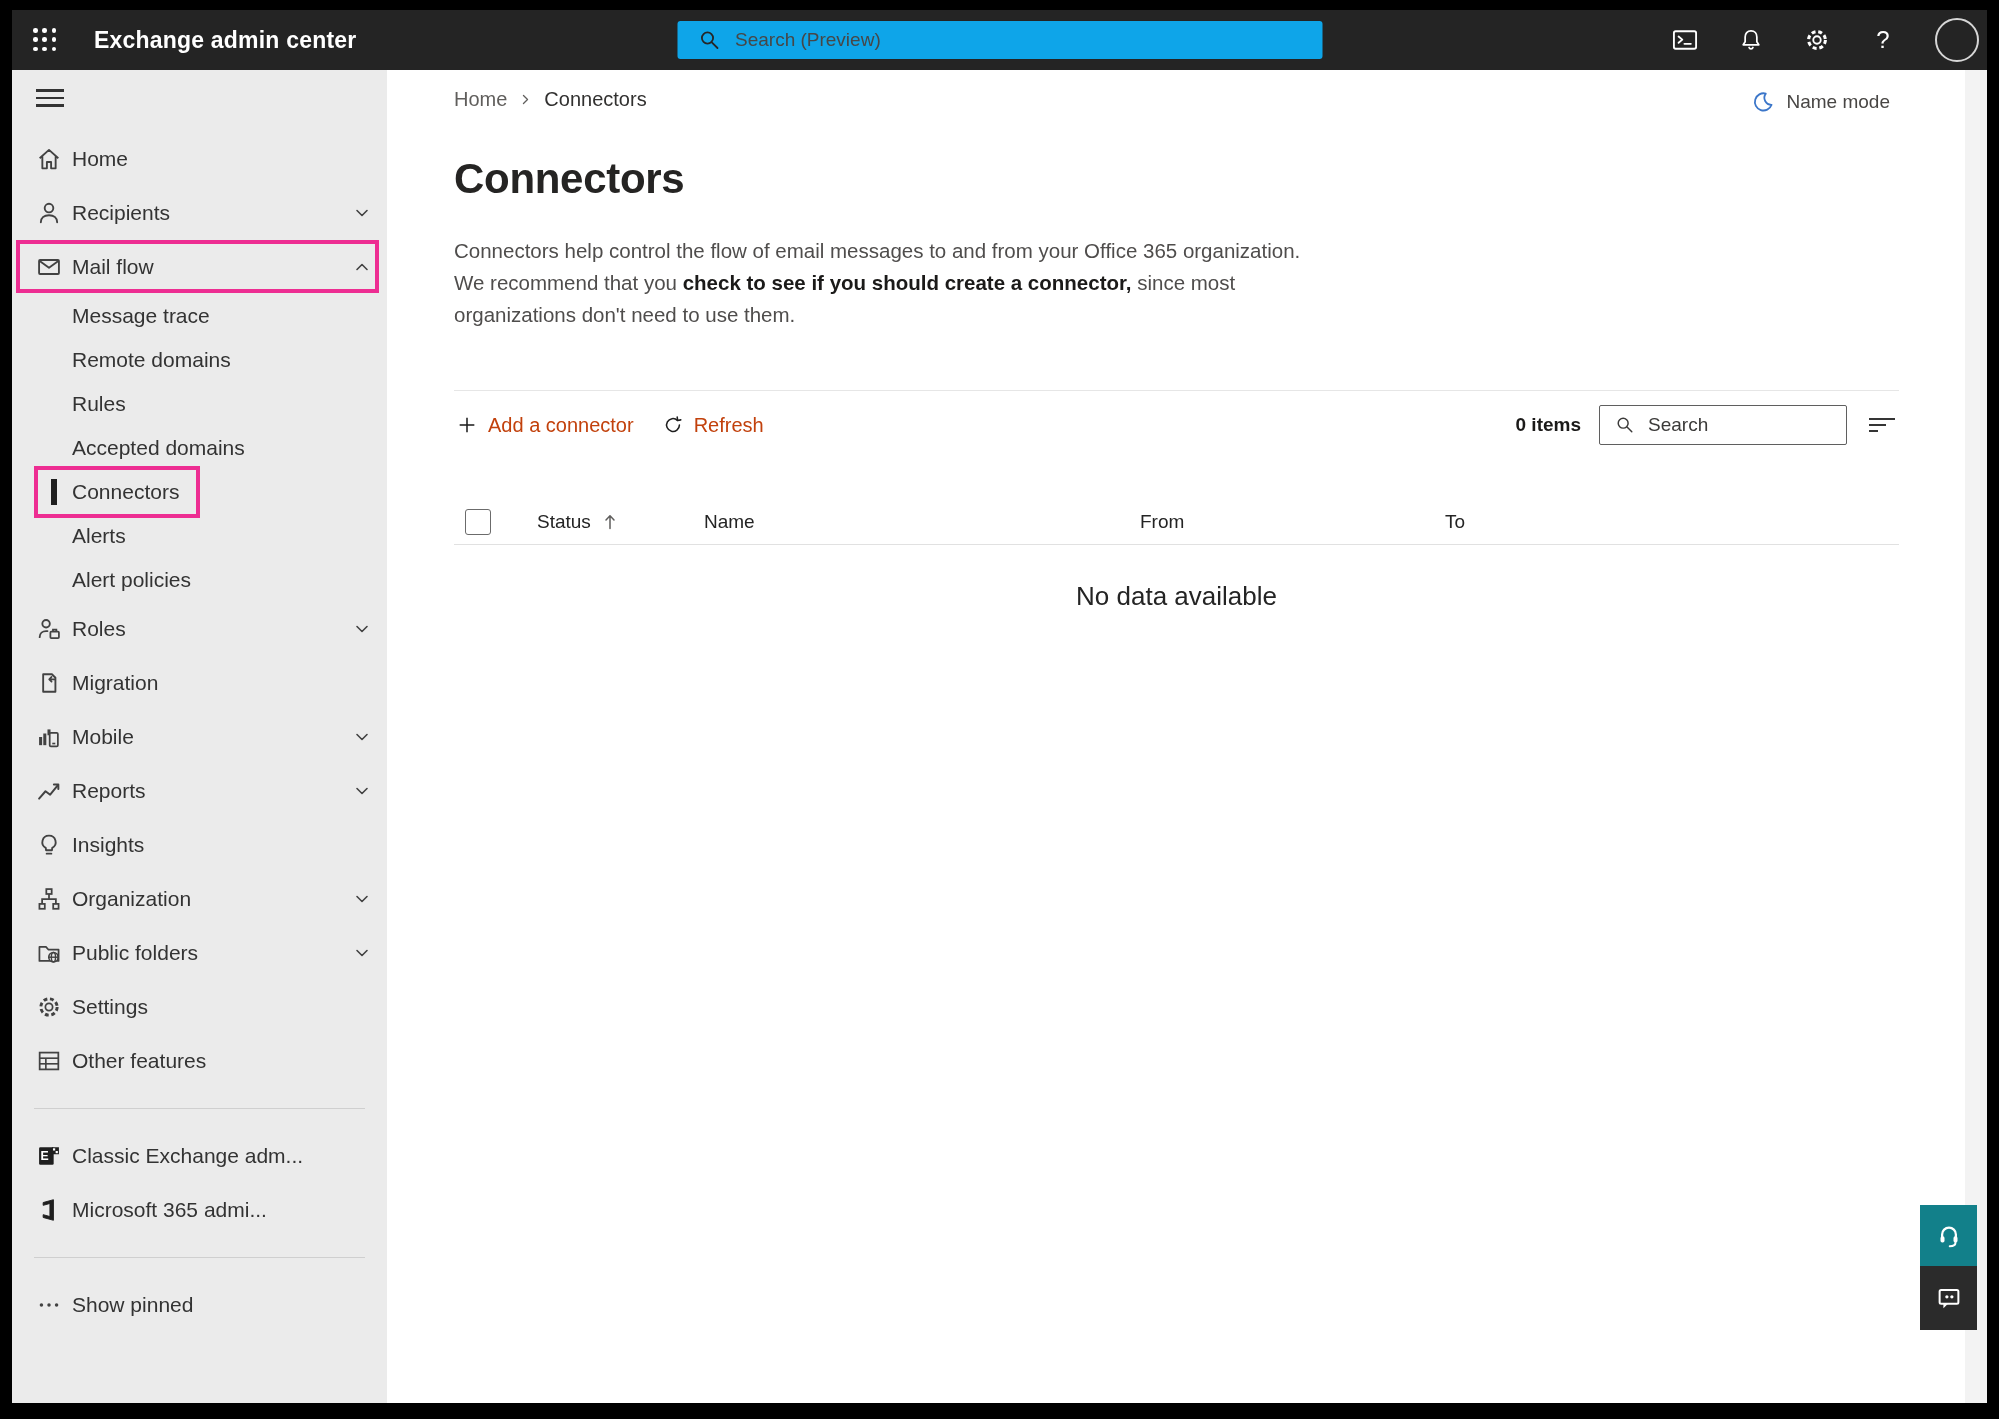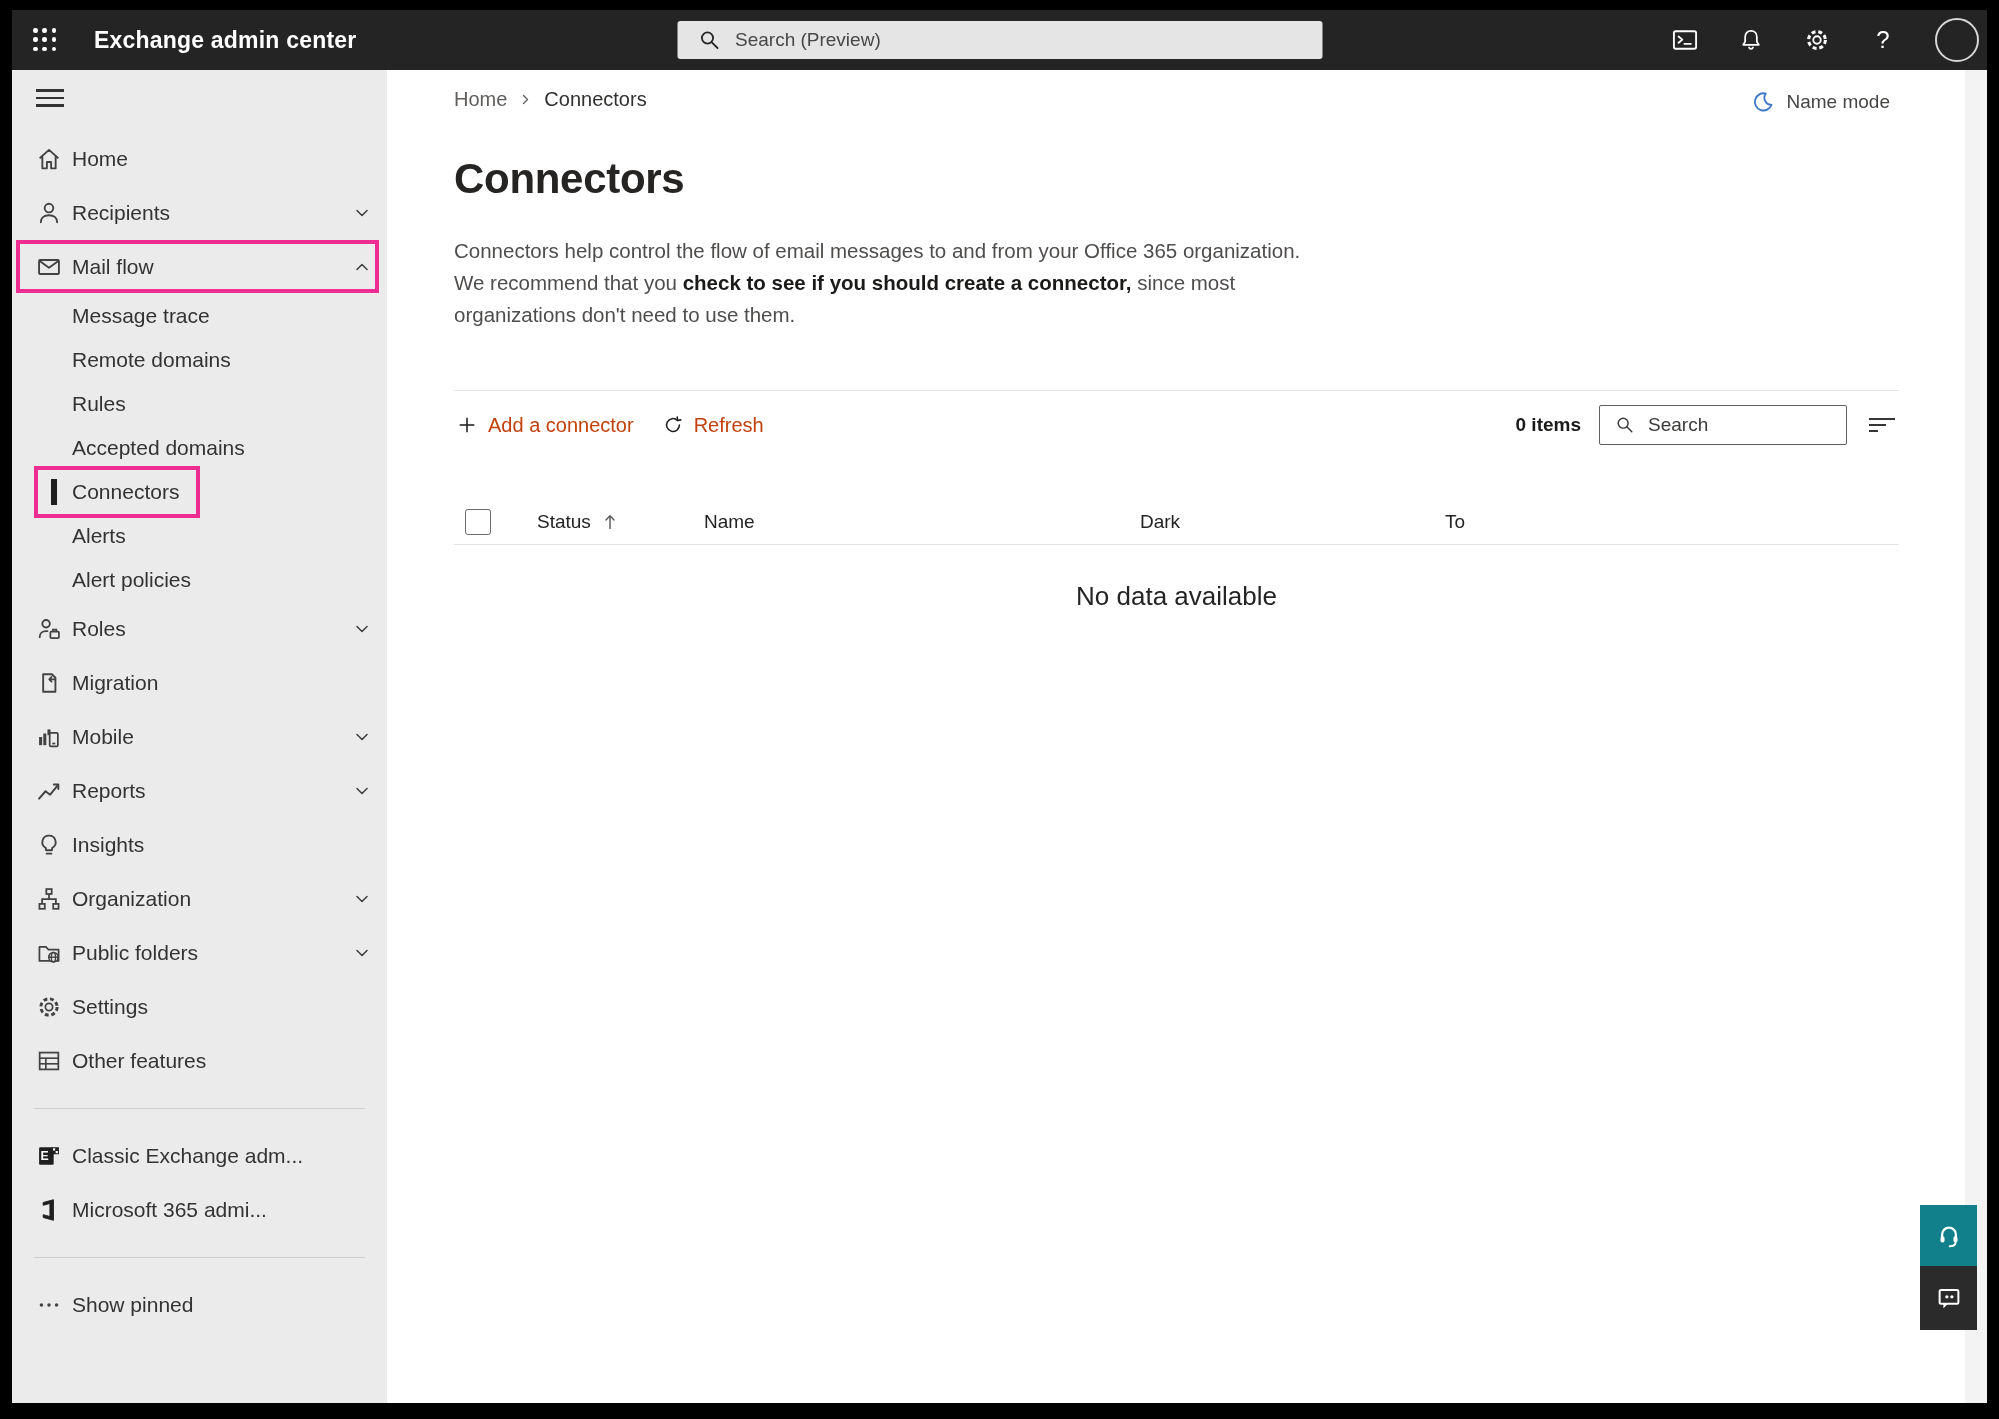--- a/index.html
+++ b/index.html
@@ -8,21 +8,21 @@
   .screen { position:relative; width:1999px; height:1419px; background:#000; overflow:hidden; }
 
   
   .topbar { position:absolute; top:10px; left:12px; right:12px; height:60px;
             background:#242424; display:flex; align-items:center;text-align:right; }
   .waffle { width:46px; height:46px; margin-left:10px; display:flex; align-items:center; justify-content:center; cursor:pointer; }
   .waffle-grid { width:24px; height:24px; display:grid; grid-template-columns:repeat(3,1fr); gap:4px; }
   .waffle-grid span { width:4.5px; height:4.5px; background:#fff; border-radius:50%; }
   .topbar-title { color:#fff; font-size:23px; font-weight:700; margin-left:26px; letter-spacing:.2px; white-space:nowrap; }
   .topbar-search { position:absolute; left:50%; top:50%; transform:translate(-50%,-50%);
-                   width:645px; height:38px; background:#e5e5e5; border-radius:3px;
+                   width:645px; height:38px; background:#0ea5e9; border-radius:3px;
                    display:flex; align-items:center; padding-left:20px; gap:14px; }
   .topbar-search .mag svg { display:block; }
   .topbar-search .ph { color:#474747; font-size:19px; }
   .topbar-right { position:absolute; right:8px; top:0; height:60px; display:flex; align-items:center; gap:30px; }
   .tb-icon { width:36px; height:36px; display:flex; align-items:center; justify-content:center; cursor:pointer; }
   .tb-help { color:#fff; font-size:24px; font-weight:400; }
   .tb-avatar { width:44px; height:44px; border:2px solid #d6d6d6; border-radius:50%; margin-left:4px; }
 
   
   .sidebar { position:absolute; top:70px; left:12px; width:375px; bottom:16px; background:#ebebeb; overflow:hidden; }
@@ -462,21 +462,21 @@
           <span>
             <svg width="14" height="18" viewBox="0 0 14 18">
                 <path d="M7 15.5 V3 M3 7 L7 2.8 L11 7" fill="none" stroke="#5f5e5c" stroke-width="1.5" stroke-linecap="round" stroke-linejoin="round"></path>
               </svg>
           </span>
         </div>
         <div class="col col-name">
           <span>Name</span>
         </div>
         <div class="col col-from">
-          <span>Dark</span>
+          <span>From</span>
         </div>
         <div class="col col-to">
           <span>To</span>
         </div>
       </div>
 
       <div class="empty-msg">No data available</div>
 
     </div>
   </div>

